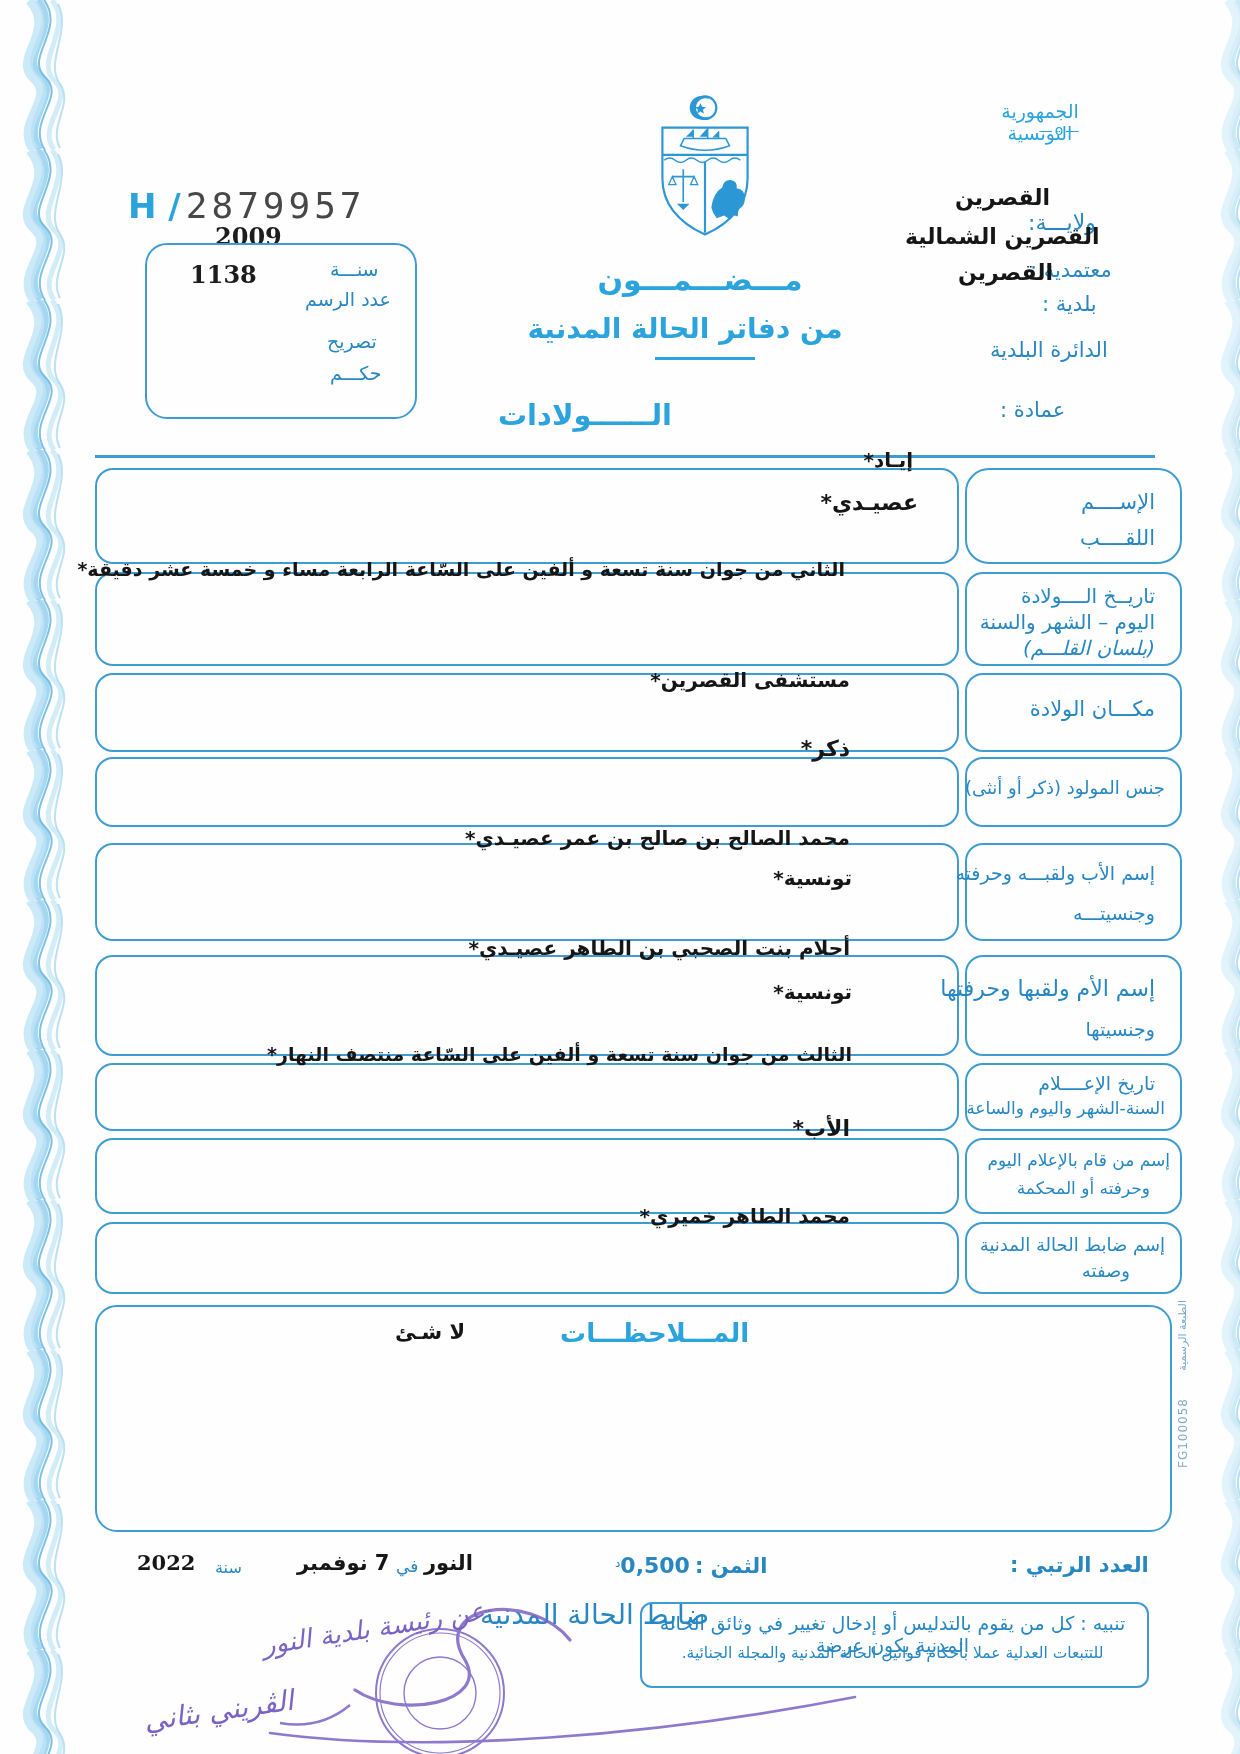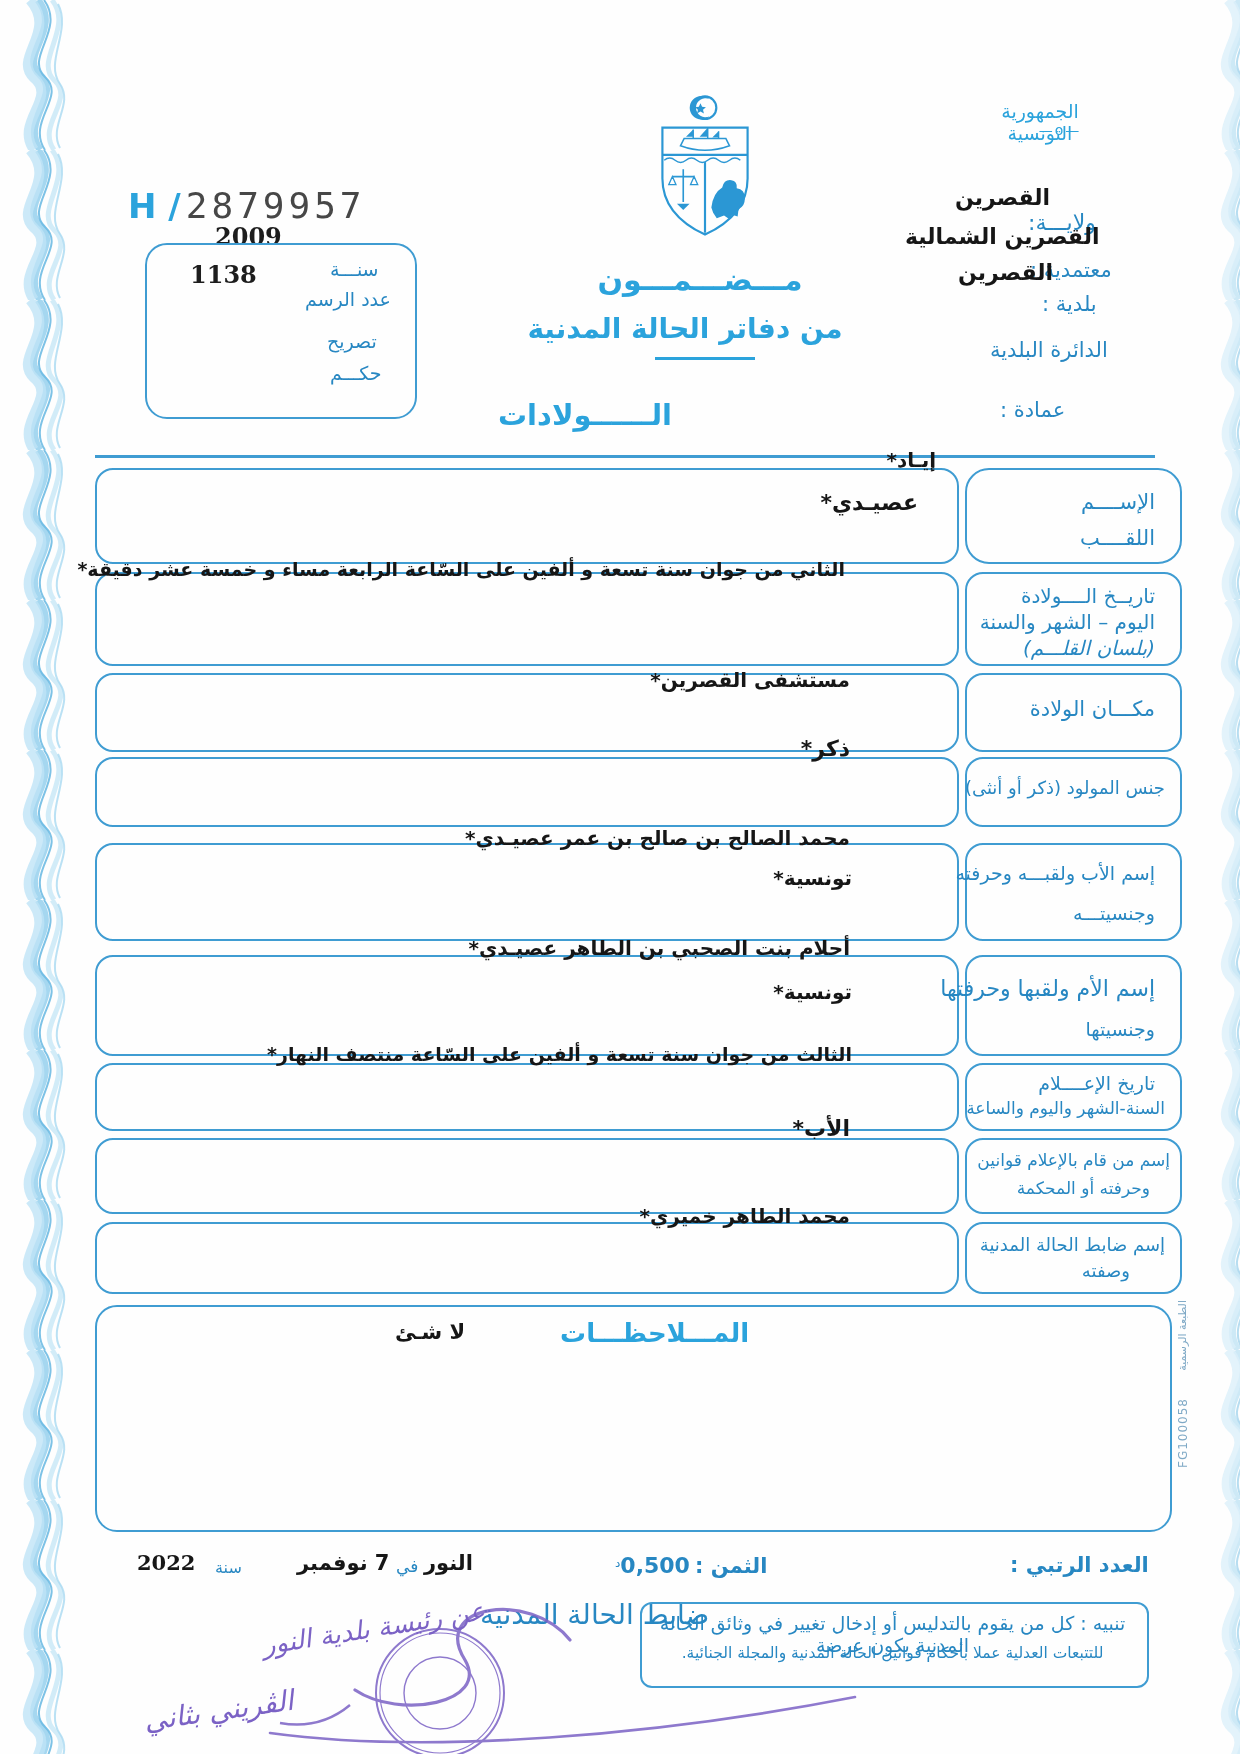--- a/index.html
+++ b/index.html
@@ -88,21 +88,21 @@
 
 <div class="abs rtl brightblue" style="left:555px;top:262px;width:290px;text-align:center;font-size:30px;font-weight:700;">مـــضـــمـــون</div>
 <div class="abs rtl brightblue" style="left:510px;top:312px;width:350px;text-align:center;font-size:28px;font-weight:700;">من دفاتر الحالة المدنية</div>
 <div class="hline" style="left:655px;top:357px;width:100px;background:#2ba3dc;"></div>
 <div class="abs rtl brightblue" style="left:440px;top:398px;width:290px;text-align:center;font-size:29px;font-weight:700;">الــــــولادات</div>
 
 <div class="hline" style="left:95px;top:455px;width:1060px;"></div>
 
 <div class="box valbox" style="top:468px;height:92px;"></div>
 <div class="box lblbox" style="top:468px;height:92px;border-radius:24px;"></div>
-<div class="abs val rtl" style="right:304px;top:448px;z-index:2;">إيـاد*</div>
+<div class="abs val rtl" style="right:327px;top:448px;z-index:2;">إيـاد*</div>
 <div class="abs val rtl" style="right:322px;top:490px;font-size:22px;">عصيـدي*</div>
 <div class="abs lbl rtl" style="right:85px;top:490px;font-size:21px;">الإســــم</div>
 <div class="abs lbl rtl" style="right:85px;top:526px;font-size:21px;">اللقــــب</div>
 
 <div class="box valbox" style="top:572px;height:90px;"></div>
 <div class="box lblbox" style="top:572px;height:90px;"></div>
 <div class="abs val rtl" style="right:395px;top:558px;z-index:2;font-size:19px;">الثاني من جوان سنة تسعة و ألفين على السّاعة الرابعة مساء و خمسة عشر دقيقة*</div>
 <div class="abs lbl rtl" style="right:85px;top:584px;">تاريــخ الــــولادة</div>
 <div class="abs lbl rtl" style="right:85px;top:610px;">اليوم – الشهر والسنة</div>
 <div class="abs lbl rtl" style="right:85px;top:636px;font-style:italic;">(بلسان القلـــم)</div>
@@ -133,21 +133,21 @@
 
 <div class="box valbox" style="top:1063px;height:64px;"></div>
 <div class="box lblbox" style="top:1063px;height:64px;"></div>
 <div class="abs val rtl" style="right:388px;top:1043px;z-index:2;font-size:19px;">الثالث من جوان سنة تسعة و ألفين على السّاعة منتصف النهار*</div>
 <div class="abs lbl rtl" style="right:85px;top:1072px;font-size:19px;">تاريخ الإعــــلام</div>
 <div class="abs lbl rtl" style="right:75px;top:1098px;font-size:17px;">السنة-الشهر واليوم والساعة</div>
 
 <div class="box valbox" style="top:1138px;height:72px;"></div>
 <div class="box lblbox" style="top:1138px;height:72px;"></div>
 <div class="abs val rtl" style="right:390px;top:1116px;z-index:2;font-size:22px;">الأب*</div>
-<div class="abs lbl rtl" style="right:70px;top:1150px;font-size:17px;">إسم من قام بالإعلام قوانين</div>
+<div class="abs lbl rtl" style="right:70px;top:1150px;font-size:17px;">إسم من قام بالإعلام اليوم</div>
 <div class="abs lbl rtl" style="right:90px;top:1178px;font-size:17px;">وحرفته أو المحكمة</div>
 
 <div class="box valbox" style="top:1222px;height:68px;"></div>
 <div class="box lblbox" style="top:1222px;height:68px;"></div>
 <div class="abs val rtl" style="right:390px;top:1204px;z-index:2;">محمد الطاهر خميري*</div>
 <div class="abs lbl rtl" style="right:75px;top:1234px;font-size:18px;">إسم ضابط الحالة المدنية</div>
 <div class="abs lbl rtl" style="right:110px;top:1260px;font-size:18px;">وصفته</div>
 
 <div class="box" style="left:95px;top:1305px;width:1073px;height:223px;border-radius:22px;"></div>
 <div class="abs rtl brightblue" style="left:560px;top:1318px;font-size:26px;font-weight:700;">المـــلاحظـــات</div>

